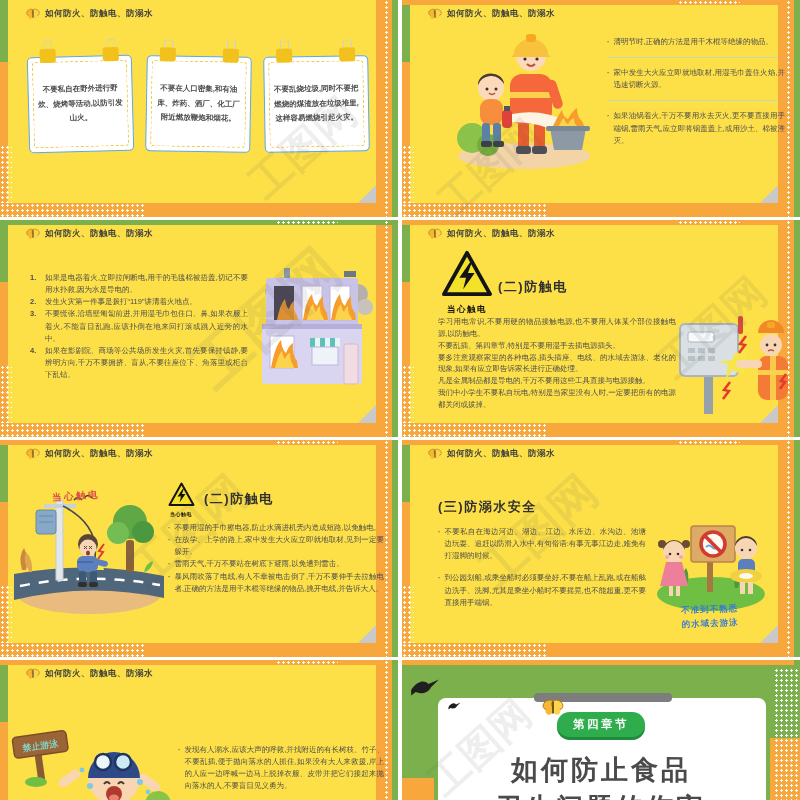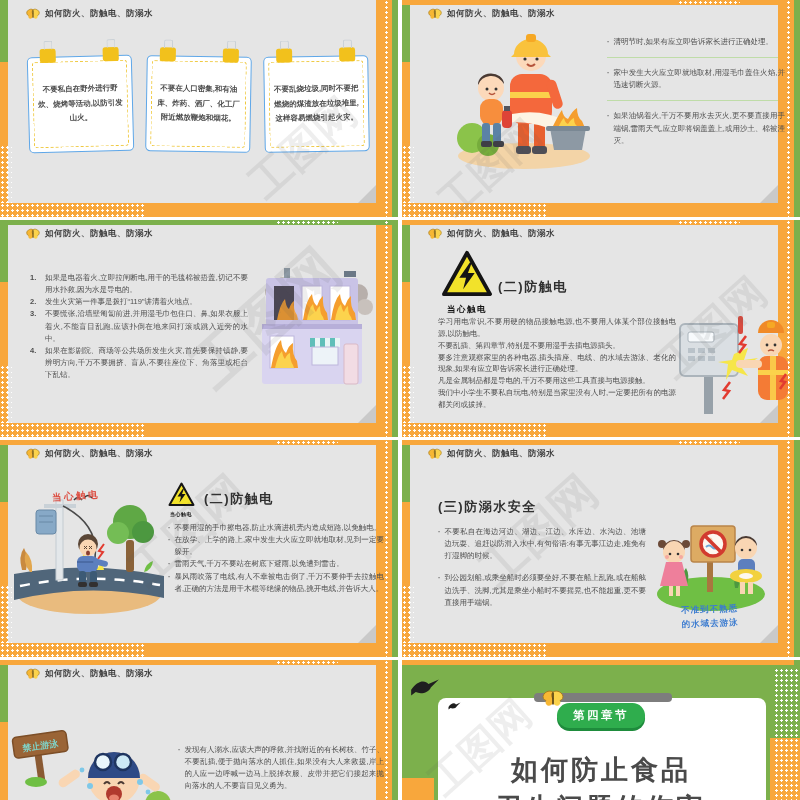--- a/index.html
+++ b/index.html
@@ -1,19 +1,19 @@
 <!DOCTYPE html>
 <html><head>
 <meta charset="utf-8">
 <style>
   html,body{margin:0;padding:0;background:#fff;}
   .board{position:relative;width:800px;height:800px;overflow:hidden;background:#fff;
     display:grid;grid-template-columns:398px 398px;grid-template-rows:repeat(4,217px);
     column-gap:4px;row-gap:3px;font-family:"Liberation Sans","DejaVu Sans",sans-serif;}
-  .slide{position:relative;background:#e5e5e5;overflow:hidden;padding-left:44px;}
+  .slide{position:relative;background:#fde047;overflow:hidden;padding-left:44px;}
   
   .frame{position:absolute;inset:0;z-index:1;pointer-events:none;background:
     linear-gradient(#7CB04C,#7CB04C) right 0 top 0 / 6px 100% no-repeat,
     linear-gradient(#F8A73C,#F8A73C) right 6px top 0 / 16px 100% no-repeat,
     linear-gradient(#F8A73C,#F8A73C) left 0 bottom 0 / 100% 14px no-repeat,
     linear-gradient(#7CB04C,#7CB04C) left 0 top 0 / 8px 62px no-repeat,
     linear-gradient(#F8A73C,#F8A73C) left 0 top 62px / 8px 160px no-repeat;}
   .top-band{position:absolute;left:0;top:0;width:392px;height:5px;z-index:2;}
   .top-orange{background:#F8A73C}.top-green{background:#7CB04C}
   .dots{position:absolute;z-index:2;pointer-events:none;
@@ -79,21 +79,21 @@
   .illus7{position:absolute;left:10px;top:70px;z-index:3;}
   
   .div-bg{position:absolute;inset:0;background:#7CB04C;}
   .div-or1{position:absolute;left:0;top:118px;width:32px;height:99px;background:#F8A73C;}
   .div-or2{position:absolute;right:0;top:78px;width:30px;height:139px;background:#F8A73C;}
   .div-dots{right:2px;top:8px;width:24px;height:205px;z-index:2;}
   .div-card{position:absolute;left:36px;top:38px;width:328px;height:200px;background:#fff;border-radius:8px;z-index:2;}
   .div-bar{position:absolute;left:132px;top:33px;width:138px;height:9px;background:#7D7D7D;border-radius:4px;z-index:3;}
   .swallow-lg{position:absolute;left:8px;top:18px;z-index:3;}
   .swallow-sm{position:absolute;left:46px;top:42px;z-index:3;}
-  .pill-wrap{position:absolute;left:0;right:0;top:43px;display:flex;justify-content:center;z-index:4;align-items:flex-end;}
+  .pill-wrap{position:absolute;left:0;right:0;top:52px;display:flex;justify-content:center;z-index:4;align-items:flex-end;}
   .pill{position:relative;background:#2FAD4D;border-radius:15px;box-shadow:0 3px 0 #1E8C3C;
     color:#fff;font-weight:900;font-size:11.5px;letter-spacing:2.5px;padding:5px 16px;}
   .pill .bfly{position:absolute;left:-15px;top:-14px;}
   .big-title{position:absolute;left:0;right:0;top:92px;text-align:center;z-index:4;font-weight:900;
     color:#4A4A4A;font-size:27px;letter-spacing:3px;line-height:1.4;}
   
   .wm{position:absolute;color:rgba(90,90,90,.10);font-weight:bold;transform:rotate(-42deg);
     z-index:6;pointer-events:none;white-space:nowrap;}
 </style>
 </head>
@@ -185,21 +185,21 @@
       <rect x="58" y="84" width="6" height="5" fill="#53555E"></rect>
       <path d="M66 92 Q 96 86 122 100 L 116 112 Q 94 100 66 100 Z" fill="#FDF4E4"></path>
       <path d="M106 106 q8 -16 10 -18 q1 7 6 9 q5 -9 9 -11 q0 9 5 13 l3 7z" fill="#F59E2E"></path>
       <path d="M112 106 q4 -9 6 -10 q1 5 4 6 q3 -5 6 -6 q0 6 3 8 l2 2z" fill="#FCD34D"></path>
       <path d="M104 106 h36 l-4 22 h-28 z" fill="#8D99A4"></path>
       <rect x="100" y="104" width="44" height="5" rx="2" fill="#7A8894"></rect>
     </svg>
     <div class="blist2">
       <div class="bitem">
           <span class="bdot">·</span>
-          <p class="btxt">清明节时,如果有应立即告诉家长进行正确处理。</p>
+          <p class="btxt">清明节时,正确的方法是用干木棍等绝缘的物品。</p>
         </div>
       <div class="sep"></div>
       <div class="bitem">
           <span class="bdot">·</span>
           <p class="btxt">家中发生大火应立即就地取材,用湿毛巾盖住火焰,并迅速切断火源。</p>
         </div>
       <div class="sep"></div>
       <div class="bitem">
           <span class="bdot">·</span>
           <p class="btxt">如果油锅着火,千万不要用水去灭火,更不要直接用手端锅,雷雨天气,应立即将锅盖盖上,或用沙土、棉被湮灭。</p>

